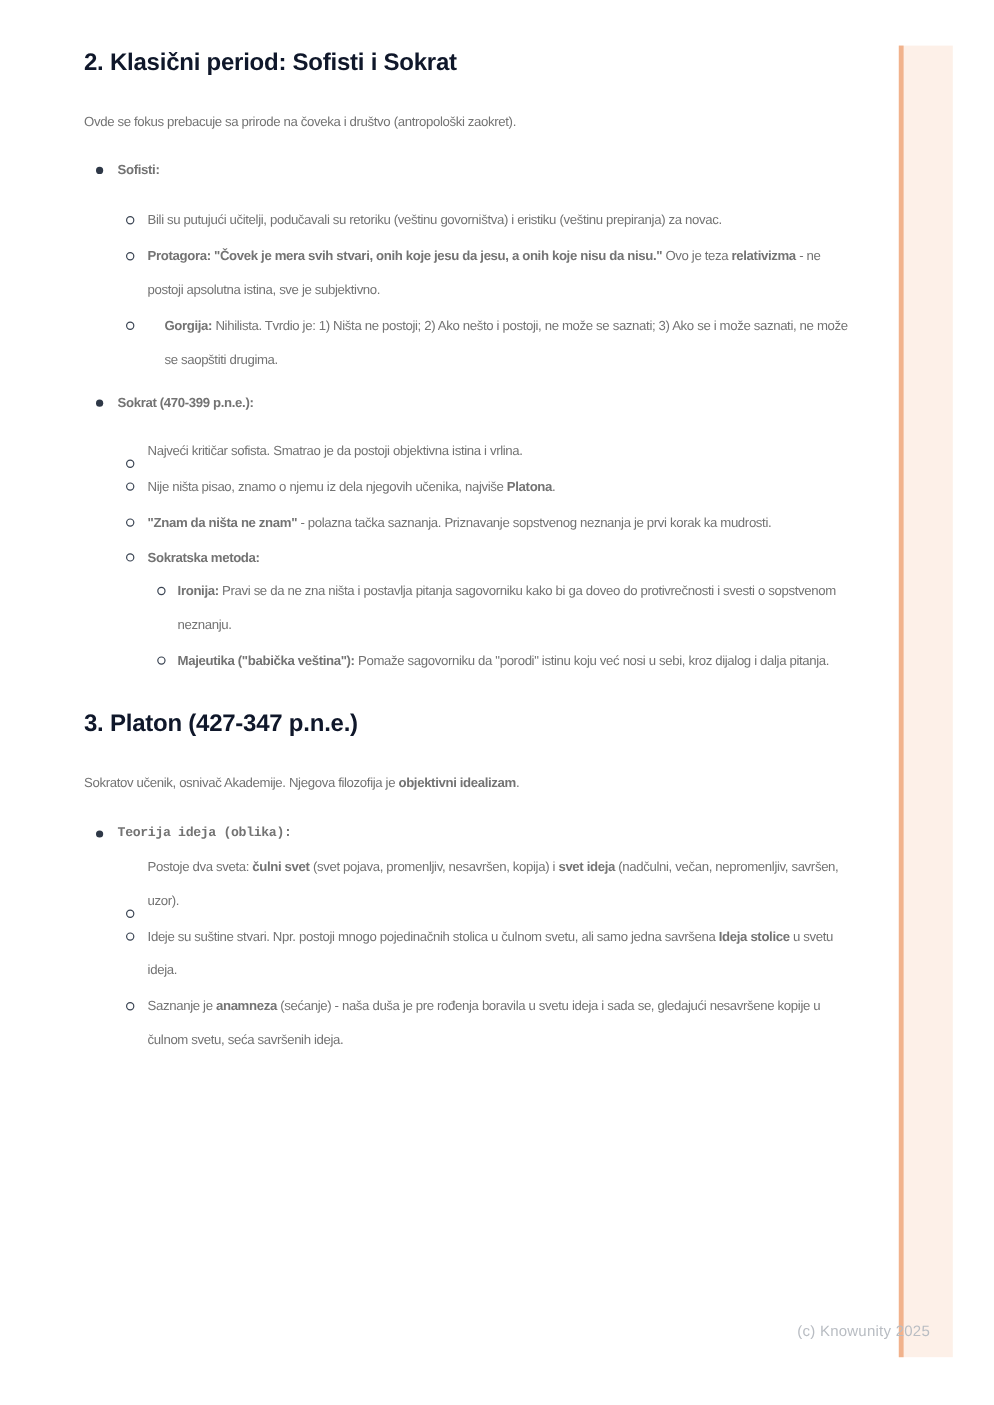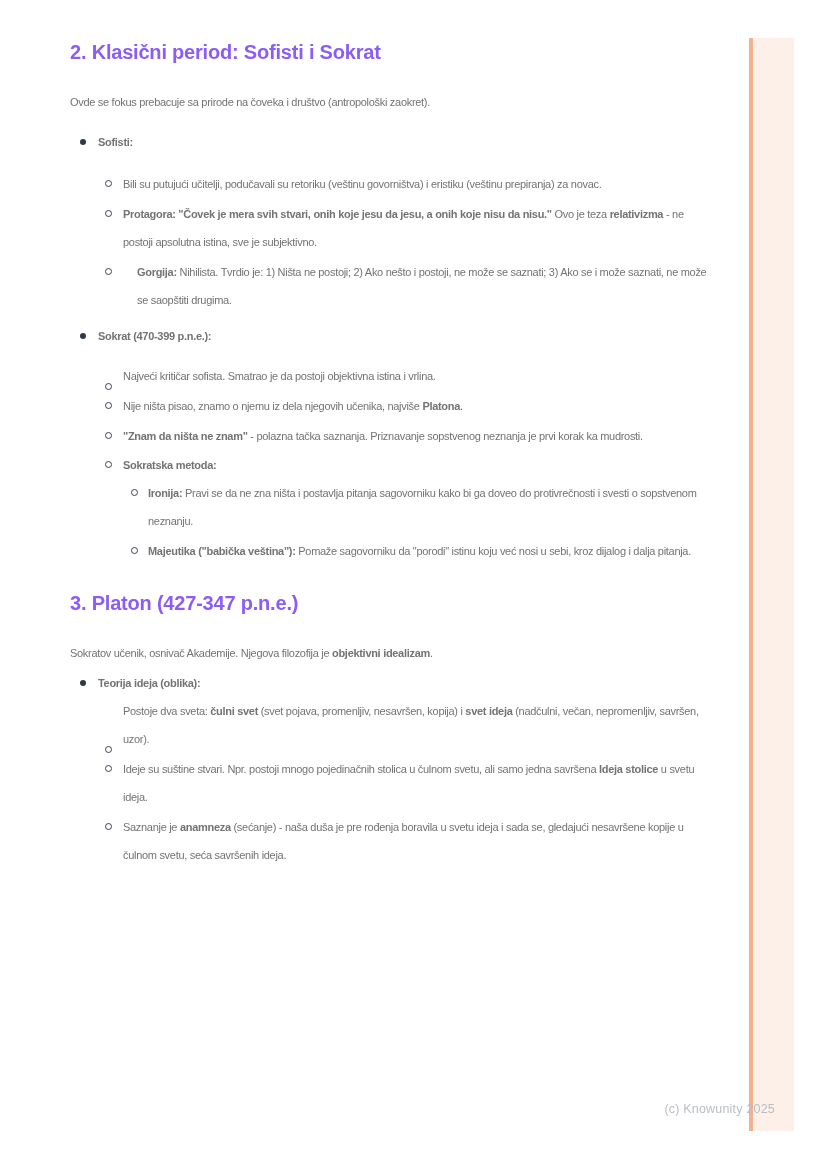--- a/index.html
+++ b/index.html
@@ -20,21 +20,21 @@
     z-index: 0;
   }
   
   .content {
     position: absolute;
     left: 70px; top: 40px;
     width: 640px;
     z-index: 1;
   }
   .h {
-    color: #8b5cf6;
+    color: #0f172a;
     font-size: 20px;
     font-weight: 700;
     line-height: 24px;
     letter-spacing: -0.2px;
   }
   .p, .li-text {
     font-size: 11px;
     line-height: 28px;
     color: #737373;
     letter-spacing: -0.3px;
@@ -115,21 +115,21 @@
     <div class="blk li" style="margin-top: 0px;">
       <span class="mk m3"></span>
       <div class="li-text"><span class="b">Ironija:</span><span> Pravi se da ne zna ništa i postavlja pitanja sagovorniku kako bi ga doveo do protivrečnosti i svesti o sopstvenom neznanju.</span></div>
     </div>
     <div class="blk li" style="margin-top: 2px;">
       <span class="mk m3"></span>
       <div class="li-text"><span class="b">Majeutika ("babička veština"):</span><span> Pomaže sagovorniku da "porodi" istinu koju već nosi u sebi, kroz dijalog i dalja pitanja.</span></div>
     </div>
     <div class="blk h" style="margin-top: 26px;"><span class="b">3. Platon (427-347 p.n.e.)</span></div>
     <div class="blk p" style="margin-top: 24px;"><span>Sokratov učenik, osnivač Akademije. Njegova filozofija je </span><span class="b">objektivni idealizam</span><span>.</span></div>
-    <div class="blk li" style="margin-top: 2px;">
+    <div class="blk li" style="margin-top: 14px; font-family: Liberation Mono, monospace;">
       <span class="mk m1"></span>
       <div class="li-text"><span class="b">Teorija ideja (oblika):</span></div>
     </div>
     <div class="blk li" style="margin-top: 0px; align-items: flex-end;">
       <span class="mk m2"></span>
       <div class="li-text"><span>Postoje dva sveta: </span><span class="b">čulni svet</span><span> (svet pojava, promenljiv, nesavršen, kopija) i </span><span class="b">svet ideja</span><span> (nadčulni, večan, nepromenljiv, savršen, uzor).</span></div>
     </div>
     <div class="blk li" style="margin-top: 2px;">
       <span class="mk m2"></span>
       <div class="li-text"><span>Ideje su suštine stvari. Npr. postoji mnogo pojedinačnih stolica u čulnom svetu, ali samo jedna savršena </span><span class="b">Ideja stolice</span><span> u svetu ideja.</span></div>

